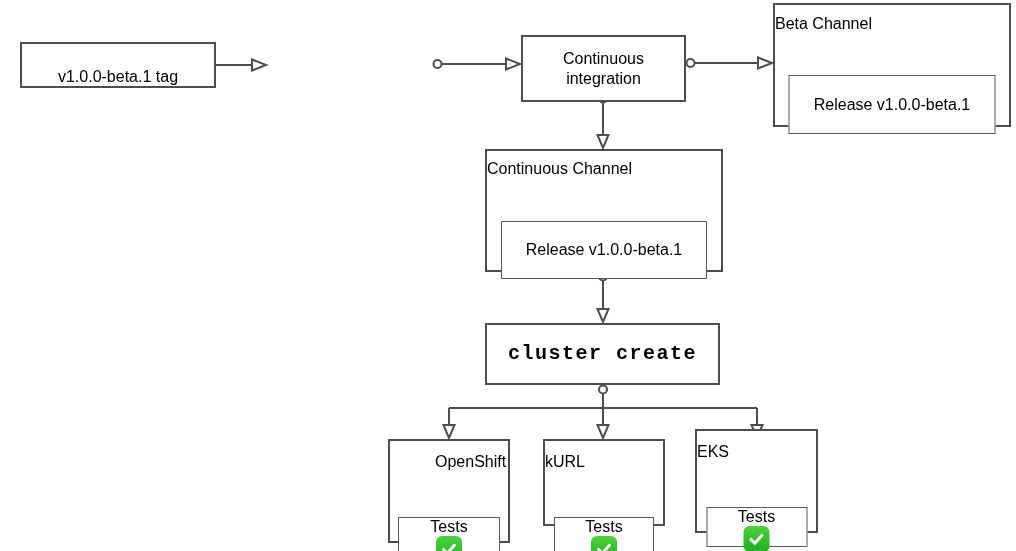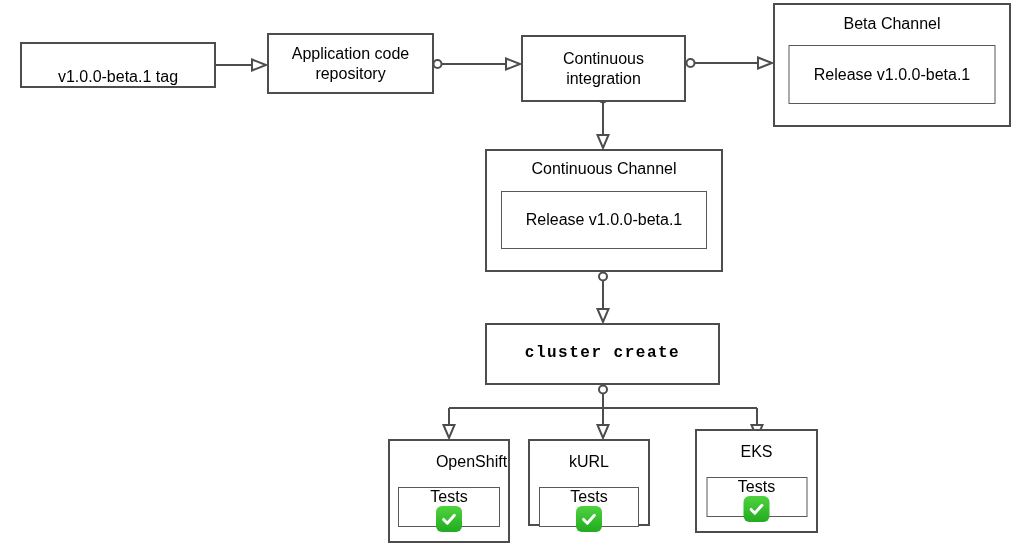--- a/index.html
+++ b/index.html
@@ -28,39 +28,40 @@
     align-items: center;
     justify-content: center;
     text-align: center;
     font-size: 16px;
     line-height: 1.2;
     padding: 0 8px;
   }
   .group-title {
     position: absolute;
     left: 0; right: 0;
-    text-align: center;
+    text-align: left;
     font-size: 16px;
     line-height: 1.2;
   }
   .inner-box {
     position: absolute;
     box-sizing: border-box;
     background: #ffffff;
     border: 1.5px solid #595959;
     display: flex;
     align-items: center;
     justify-content: center;
     text-align: left;
     font-size: 16px;
+    margin-top: 30px;
   }
   .mono-label {
     font-family: "Liberation Mono", "DejaVu Sans Mono", monospace;
     font-weight: bold;
-    font-size: 16px;
+    font-size: 20px;
     letter-spacing: 1.5px;
   }
   .tests-box {
     justify-content: space-between;
     padding: 0 7px;
     flex-direction: column;
   }
   .check-badge {
     width: 26px;
     height: 26px;
@@ -115,23 +116,20 @@
       <polygon points="443.5,425 449,438 454.5,425" fill="#ffffff"></polygon>
       <polygon points="597.5,425 603,438 608.5,425" fill="#ffffff"></polygon>
       <polygon points="751.5,425 757,438 762.5,425" fill="#ffffff"></polygon>
     </g>
   </svg>
 
   <div class="node leaf" style="left:20px; top:42px; width:196px; height:46px;align-items:flex-end;">
     <span>v1.0.0-beta.1 tag</span>
   </div>
 
-  <div class="node leaf" style="left:267px; top:33px; width:167px; height:61px;">
-    <span>Application code repository</span>
-  </div>
 
   <div class="node leaf" style="left:521px; top:35px; width:165px; height:67px;">
     <span>Continuous integration</span>
   </div>
 
   <div class="node" style="left:773px; top:3px; width:238px; height:124px;">
     <div class="group-title" style="top:9px;">Beta Channel</div>
     <div class="inner-box" style="left:50%; transform:translateX(-50%); top:40px; width:207px; height:59px;">
       <span>Release v1.0.0-beta.1</span>
     </div>
@@ -153,21 +151,21 @@
     <div class="inner-box tests-box" style="left:50%; transform:translateX(-50%); top:46px; width:102px; height:40px;">
       <span>Tests</span>
       <span class="check-badge">
         <svg width="20" height="20" viewBox="0 0 24 24">
             <path d="M5.5 12.5 L10 17 L18.5 7.5" stroke="#ffffff" stroke-width="3.5" fill="none" stroke-linecap="round" stroke-linejoin="round"></path>
           </svg>
       </span>
     </div>
   </div>
 
-  <div class="node" style="left:528px; top:439px; width:122px; height:87px;text-decoration:underline;">
+  <div class="node" style="left:543px; top:439px; width:122px; height:87px;text-decoration:underline;">
     <div class="group-title" style="top:11px;">kURL</div>
     <div class="inner-box tests-box" style="left:50%; transform:translateX(-50%); top:46px; width:100px; height:40px;">
       <span>Tests</span>
       <span class="check-badge">
         <svg width="20" height="20" viewBox="0 0 24 24">
             <path d="M5.5 12.5 L10 17 L18.5 7.5" stroke="#ffffff" stroke-width="3.5" fill="none" stroke-linecap="round" stroke-linejoin="round"></path>
           </svg>
       </span>
     </div>
   </div>

